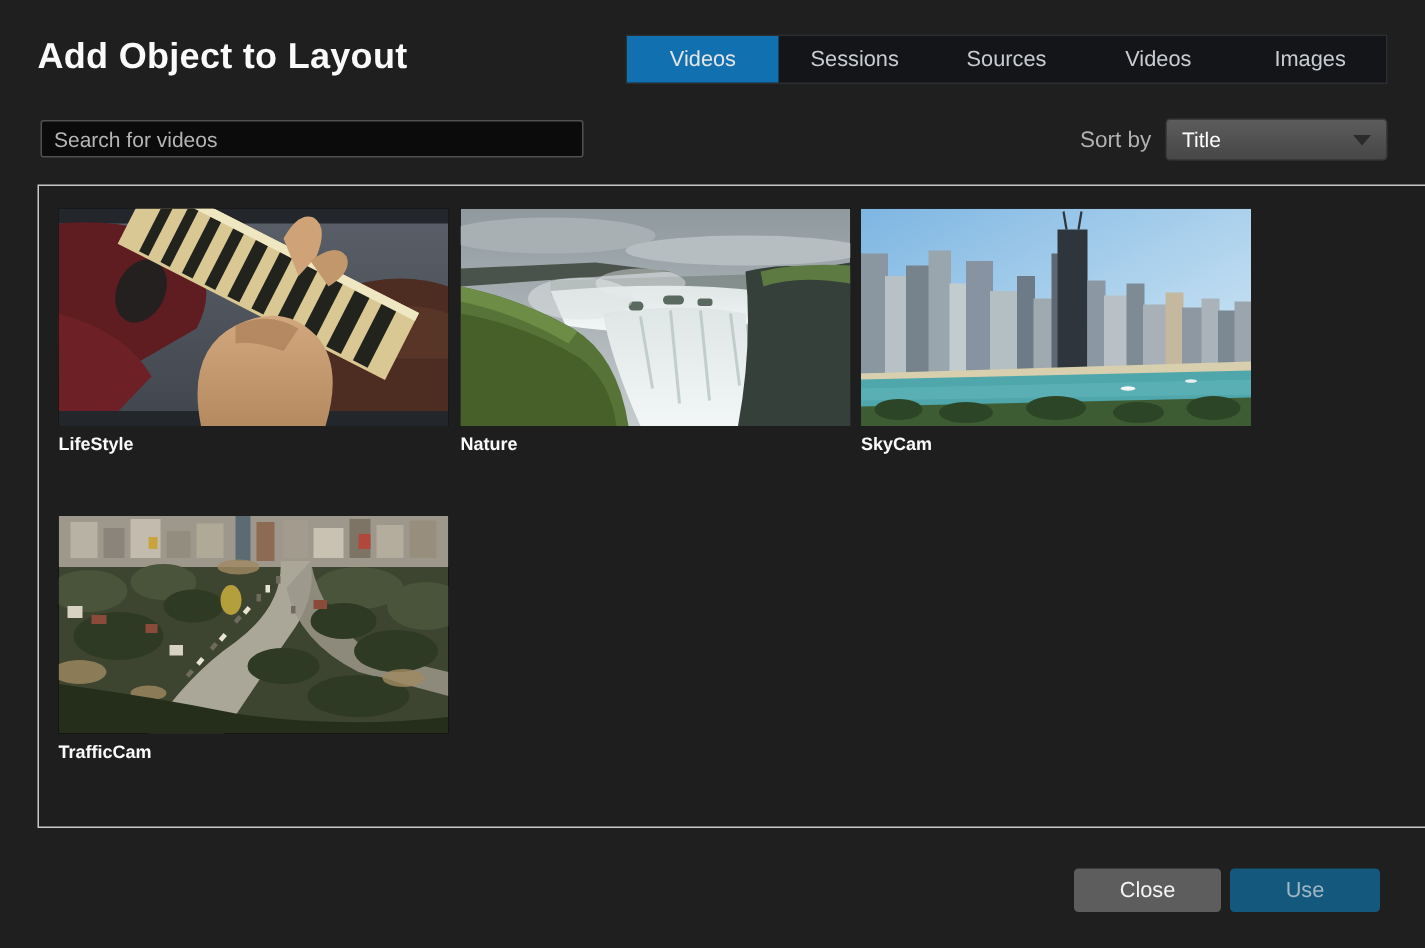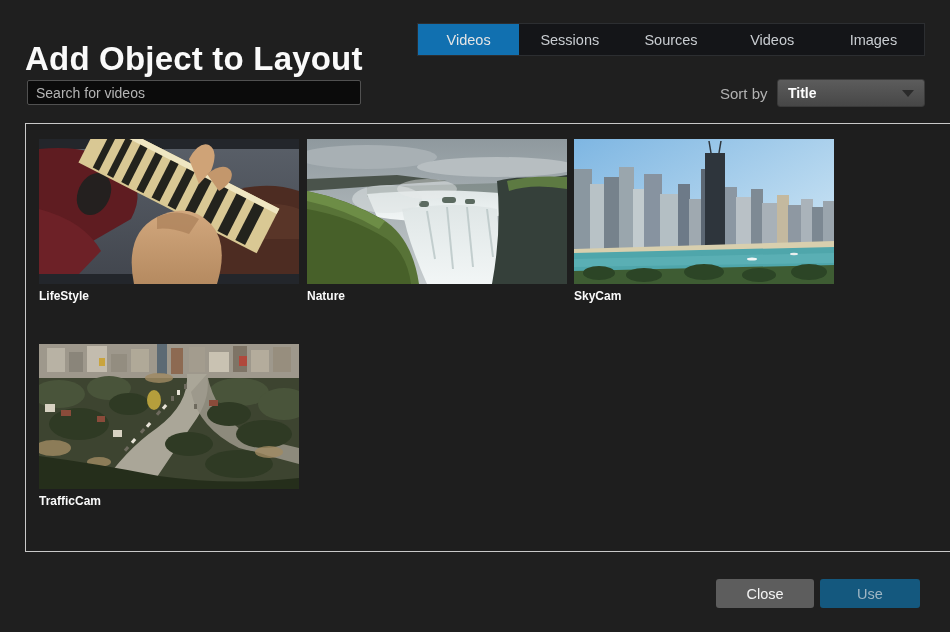--- a/index.html
+++ b/index.html
@@ -12,56 +12,56 @@
   *{margin:0;padding:0;box-sizing:border-box;}
   html,body{width:950px;height:632px;overflow:hidden;}
   body{
     background:var(--background);
     font-family:"Liberation Sans","DejaVu Sans",sans-serif;
     color:#f0f0f0;
     position:relative;
   }
   
   .dialog-title{
-    position:absolute;left:25px;top:40px;
-    font-size:33px;font-weight:700;color:#fafafa;
+    position:absolute;left:25px;top:24px;
+    font-size:24px;font-weight:700;color:#fafafa;
     letter-spacing:.2px;
   }
   .tab-bar{
     position:absolute;left:417px;top:23px;width:508px;height:33px;
     background:#141518;border:1px solid #2c2e31;
     display:flex;align-items:stretch;
   }
   .tab{
     flex:1 1 0;display:flex;align-items:center;justify-content:center;
     font-size:14.5px;color:#c9cdd1;cursor:pointer;
   }
   .tab.active{
     background:var(--accent);color:#e5e5e5;
   }
   
   .search-input{
-    position:absolute;left:27px;top:80px;width:334px;height:25px;
+    position:absolute;left:27px;top:80px;width:362px;height:25px;
     background:#0b0b0b;border:1px solid #515151;border-radius:2px;
     color:#a3a3a3;font-size:14px;padding:0 8px;
     font-family:"Liberation Sans","DejaVu Sans",sans-serif;
     outline:none;
   }
   .search-input::placeholder{color:#b5b5b5;opacity:1;}
   .sort-label{
     position:absolute;left:720px;top:85px;
     font-size:15px;color:#b2b2b2;
   }
   .sort-select{
     position:absolute;left:777px;top:79px;width:148px;height:28px;
     background:linear-gradient(#5c5c5c,#474747);
     border:1px solid #3a3a3a;border-radius:3px;
     display:flex;align-items:center;cursor:pointer;
   }
-  .sort-select .value{font-size:14px;color:#fdfdfd;padding-left:10px;flex:1;font-weight:bold;}
+  .sort-select .value{font-size:14px;color:#fdfdfd;padding-left:10px;flex:1;}
   .caret-down{
     width:0;height:0;margin-right:10px;
     border-left:6px solid transparent;border-right:6px solid transparent;
     border-top:7px solid #2b2b2b;
   }
   
   .content-panel{
     position:absolute;left:25px;top:123px;width:938px;height:429px;
     border:1px solid var(--panel-border);
     background:#1e1e1e;

